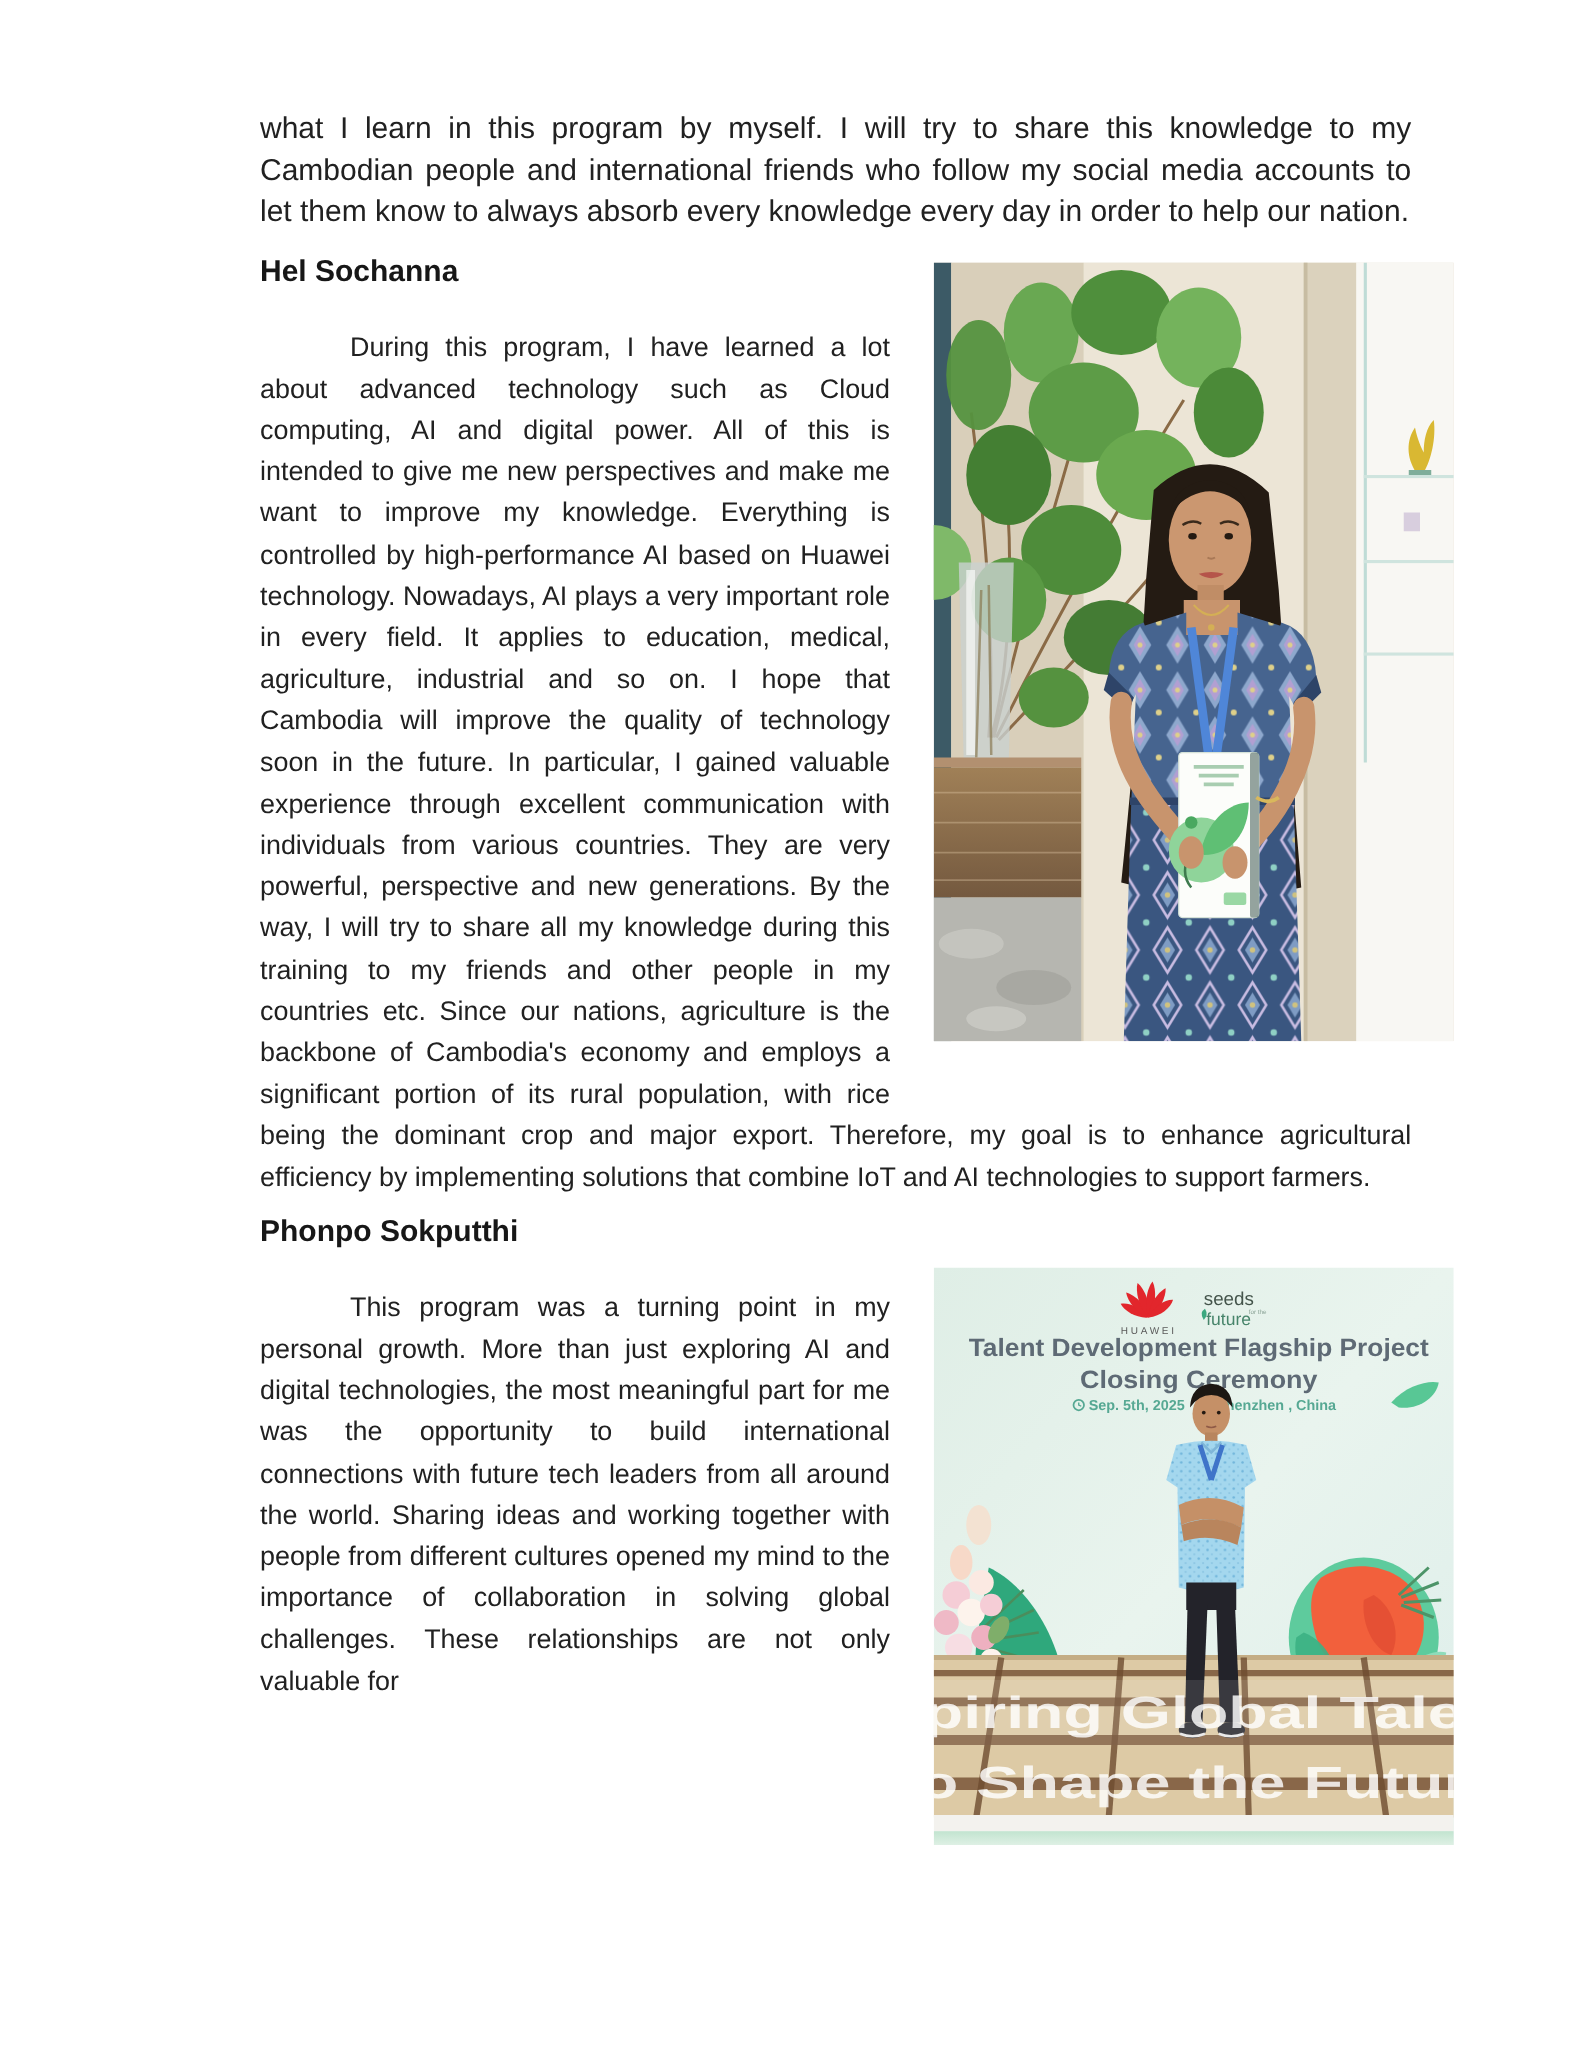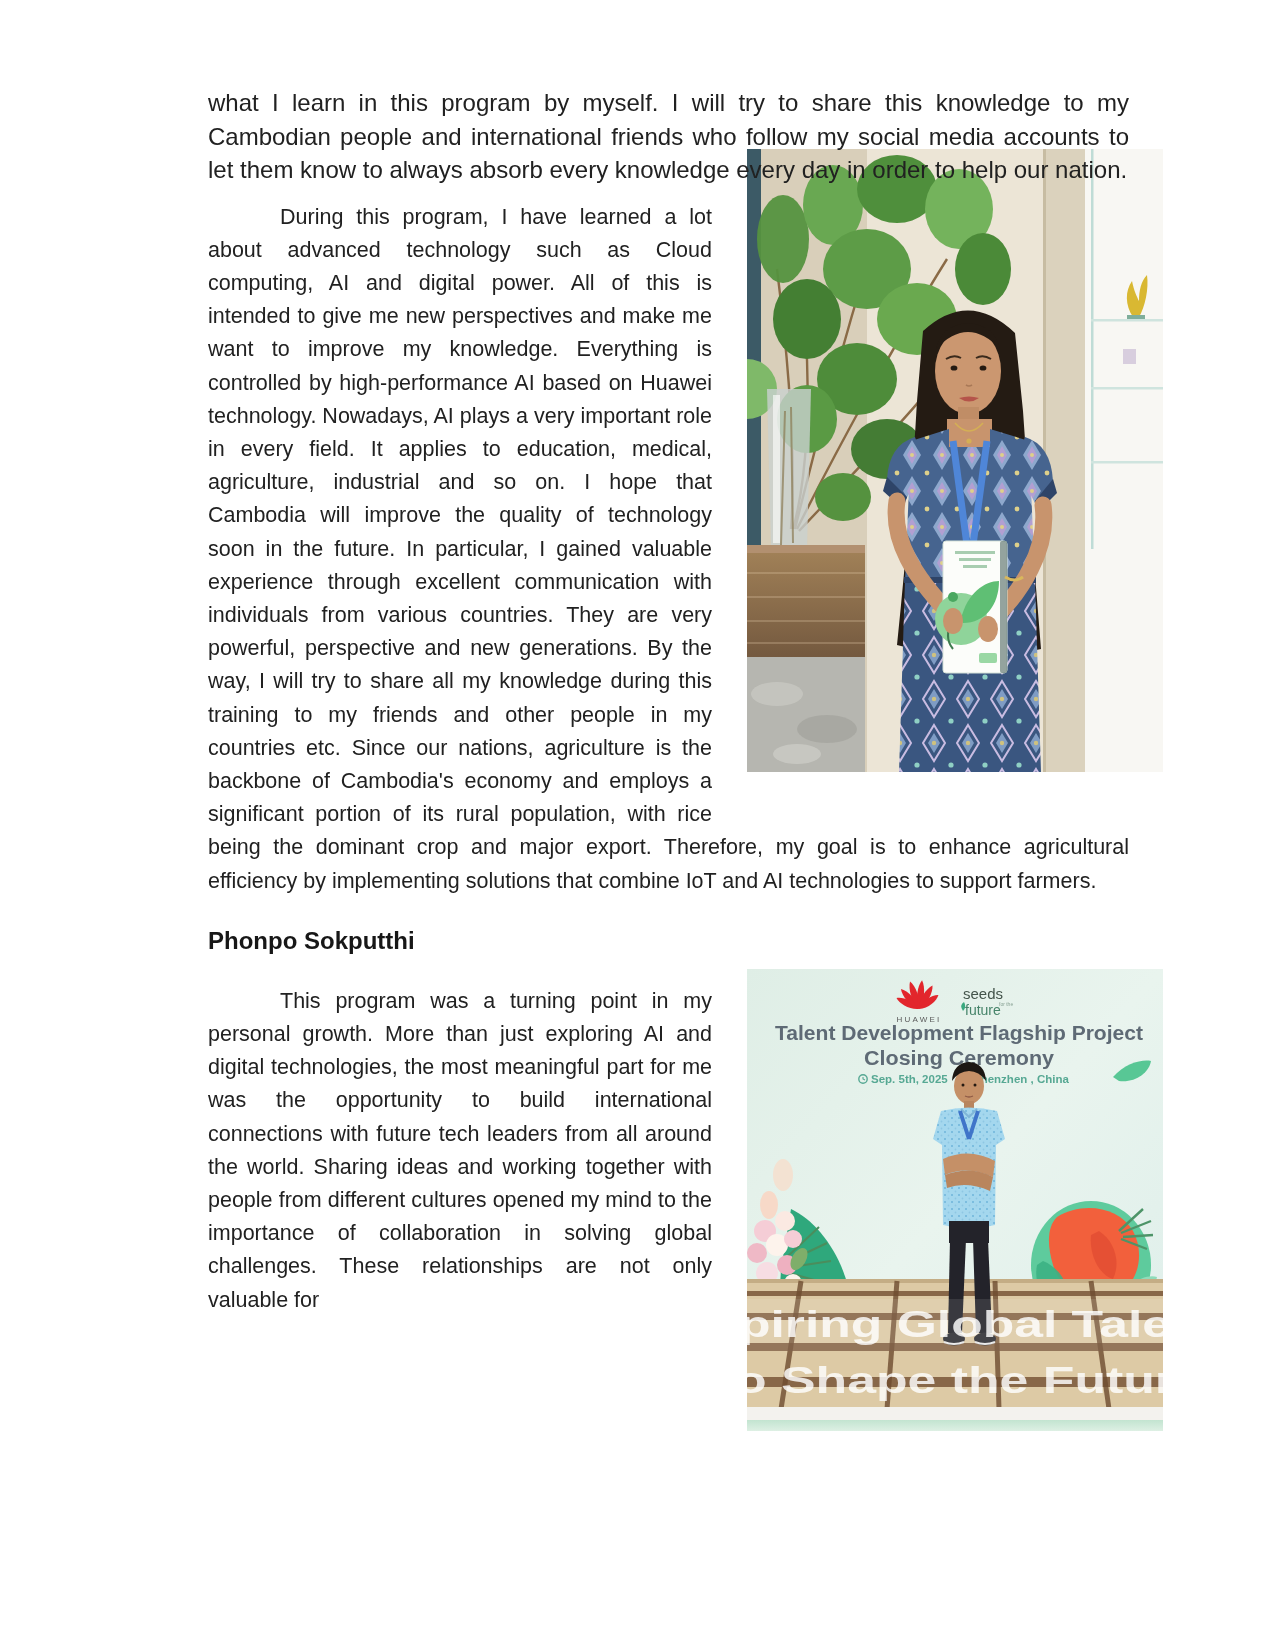--- a/index.html
+++ b/index.html
@@ -2,35 +2,36 @@
 <html><head>
 <meta charset="utf-8">
 <style>
   html,body{margin:0;padding:0;background:#ffffff;}
   body{width:1275px;height:1650px;position:relative;overflow:hidden;
        font-family:"Liberation Sans",sans-serif;color:#212121;}
   .content{position:absolute;left:208px;top:86px;width:921px;}
   p{margin:0;}
   .intro{font-size:24px;line-height:33.5px;text-align:justify;margin:0 0 14px 0;}
   h3{font-size:24px;line-height:33px;margin:0 0 28px 0;color:#171717;font-weight:700;}
-  .sec2 h3{margin-top:26px;}
+  .sec2 h3{margin-top:10px;}
   .body-par{font-size:21.5px;line-height:33.2px;text-align:justify;text-indent:72px;}
   .photo{float:right;display:block;line-height:0;}
   .photo svg{display:block;}
   .ph1{width:416px;height:623px;margin:-52px -34px 52px 35px;}
   .ph2{width:416px;height:462px;margin:-16px -34px 0 35px;}
 </style>
 </head>
 <body>
 
 <div class="content">
 
   <p class="intro">what I learn in this program by myself. I will try to share this knowledge to my Cambodian people and international friends who follow my social media accounts to let them know to always absorb every knowledge every day in order to help our nation.</p>
 
   <div class="sec1">
+    <h3>Hel Sochanna</h3>
     <p class="body-par"><span class="photo ph1">
           <svg viewBox="0 0 416 623" width="416" height="623" xmlns="http://www.w3.org/2000/svg" font-family="Liberation Sans, sans-serif">
       <defs>
         <pattern id="ikat" width="30" height="36" patternUnits="userSpaceOnUse">
           <rect width="30" height="36" fill="#46648f"></rect>
           <path d="M15,3 L24,18 L15,33 L6,18 Z" fill="#8ea8cd"></path>
           <path d="M15,9 L20,18 L15,27 L10,18 Z" fill="#b29fd2"></path>
           <circle cx="15" cy="18" r="2" fill="#ded08a"></circle>
           <circle cx="0" cy="0" r="2.4" fill="#ded08a"></circle>
                 <circle cx="30" cy="0" r="2.4" fill="#ded08a"></circle>

